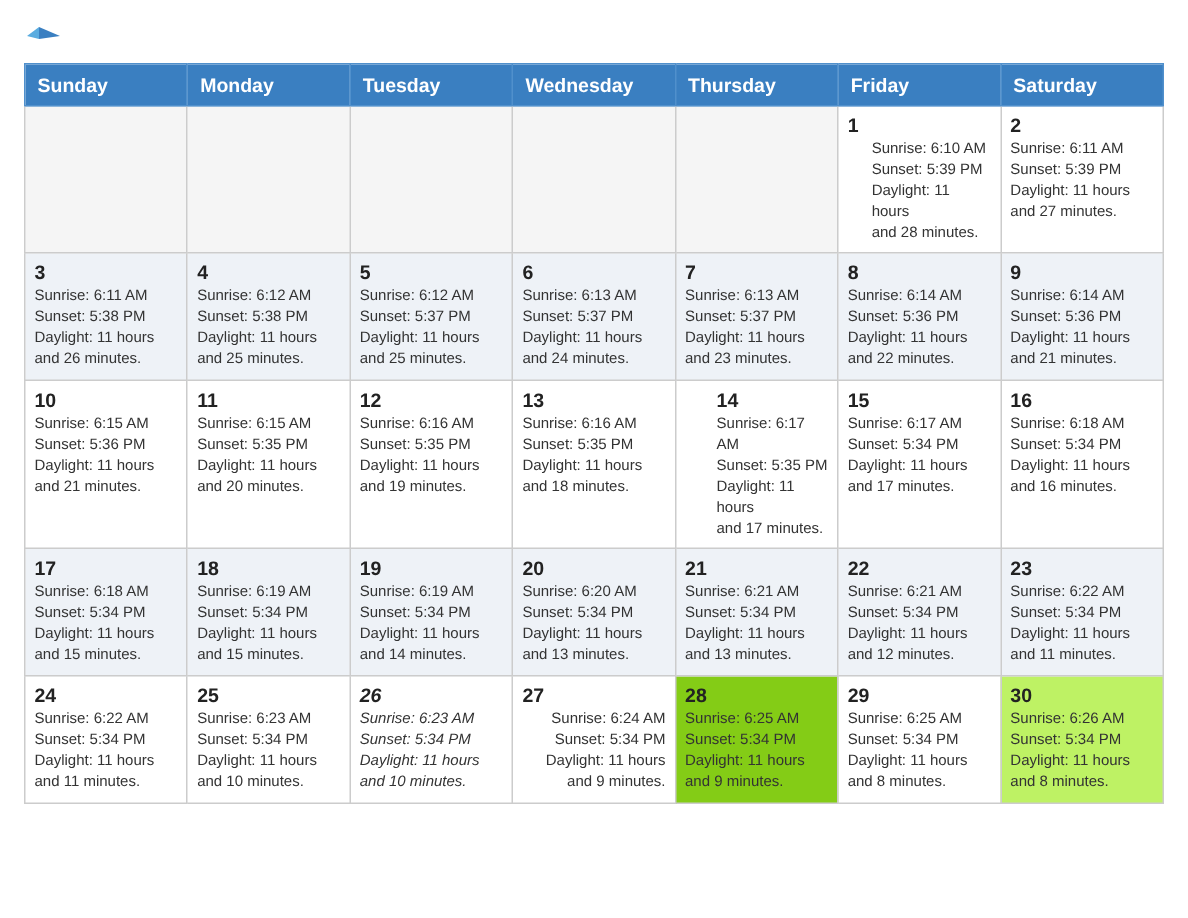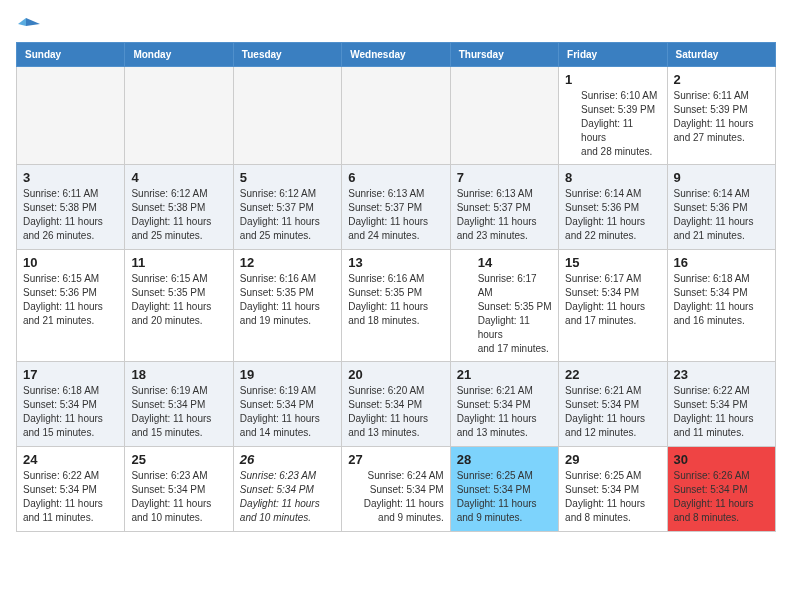--- a/index.html
+++ b/index.html
@@ -35,21 +35,21 @@
       color: #555;
     }
     .calendar {
       width: 100%;
       border-collapse: collapse;
       border: 1px solid #ccc;
     }
     .calendar th {
       background-color: #3a7fc1;
       color: #fff;
-      font-size: 10px;
+      font-size: 13px;
       font-weight: bold;
       padding: 6px 8px;
       text-align: left;
       border: 1px solid #5090cc;
     }
     .calendar td {
       vertical-align: top;
       border: 1px solid #ccc;
       padding: 5px 6px;
       width: 108px;
@@ -312,35 +312,35 @@
 Daylight: 11 hours
 and 10 minutes.</div>
         </td>
         <td style="background: rgb(255, 255, 255);">
           <span class="day-number">27</span>
           <div class="day-info" style="white-space: pre-line; text-align: right;">Sunrise: 6:24 AM
 Sunset: 5:34 PM
 Daylight: 11 hours
 and 9 minutes.</div>
         </td>
-        <td style="background: #7dd3fc; margin-left: 28px;">
+        <td style="background: #84cc16; margin-left: 28px;">
           <span class="day-number">28</span>
           <div class="day-info" style="white-space: pre-line;">Sunrise: 6:25 AM
 Sunset: 5:34 PM
 Daylight: 11 hours
 and 9 minutes.</div>
         </td>
         <td style="background: rgb(255, 255, 255);">
           <span class="day-number">29</span>
           <div class="day-info" style="white-space: pre-line;">Sunrise: 6:25 AM
 Sunset: 5:34 PM
 Daylight: 11 hours
 and 8 minutes.</div>
         </td>
-        <td style="background: #ef4444;">
+        <td style="background: #bef264;">
           <span class="day-number">30</span>
           <div class="day-info" style="white-space: pre-line;">Sunrise: 6:26 AM
 Sunset: 5:34 PM
 Daylight: 11 hours
 and 8 minutes.</div>
         </td>
       </tr>
     </tbody>
 </table>
 

